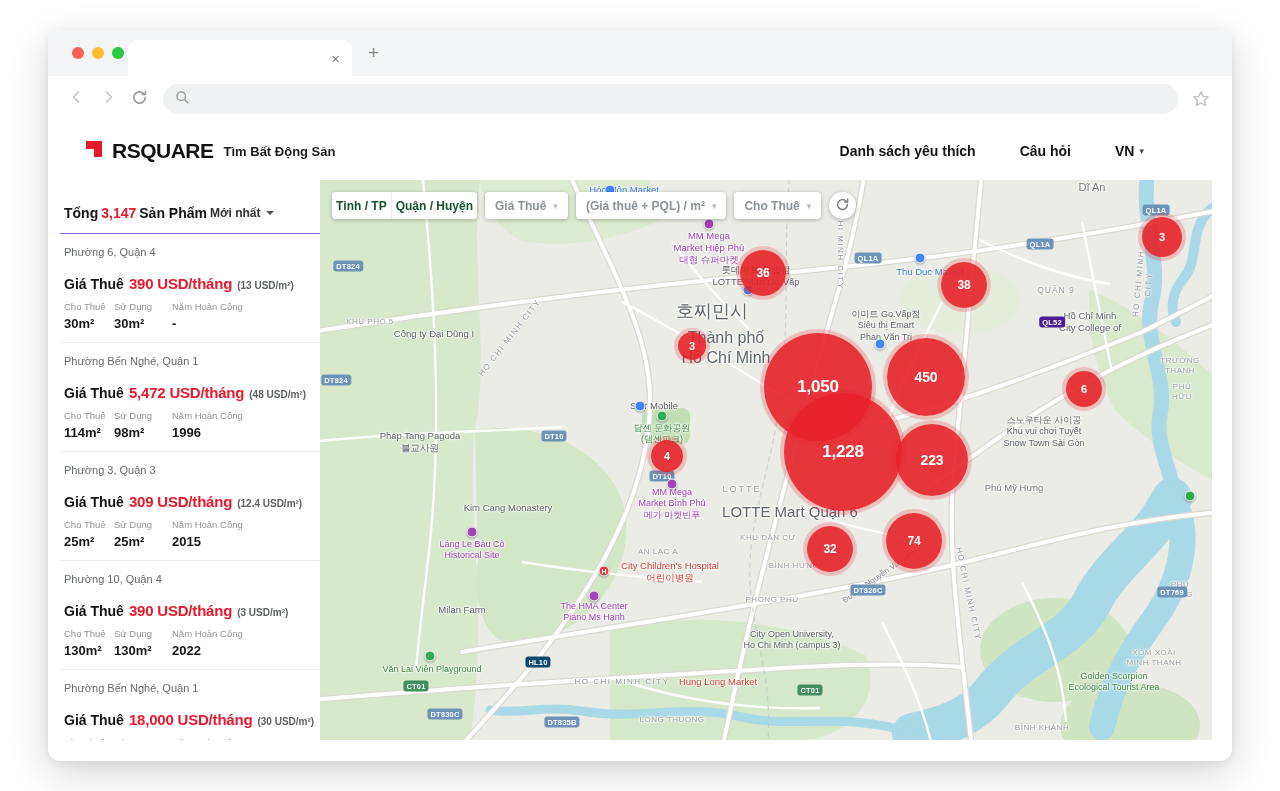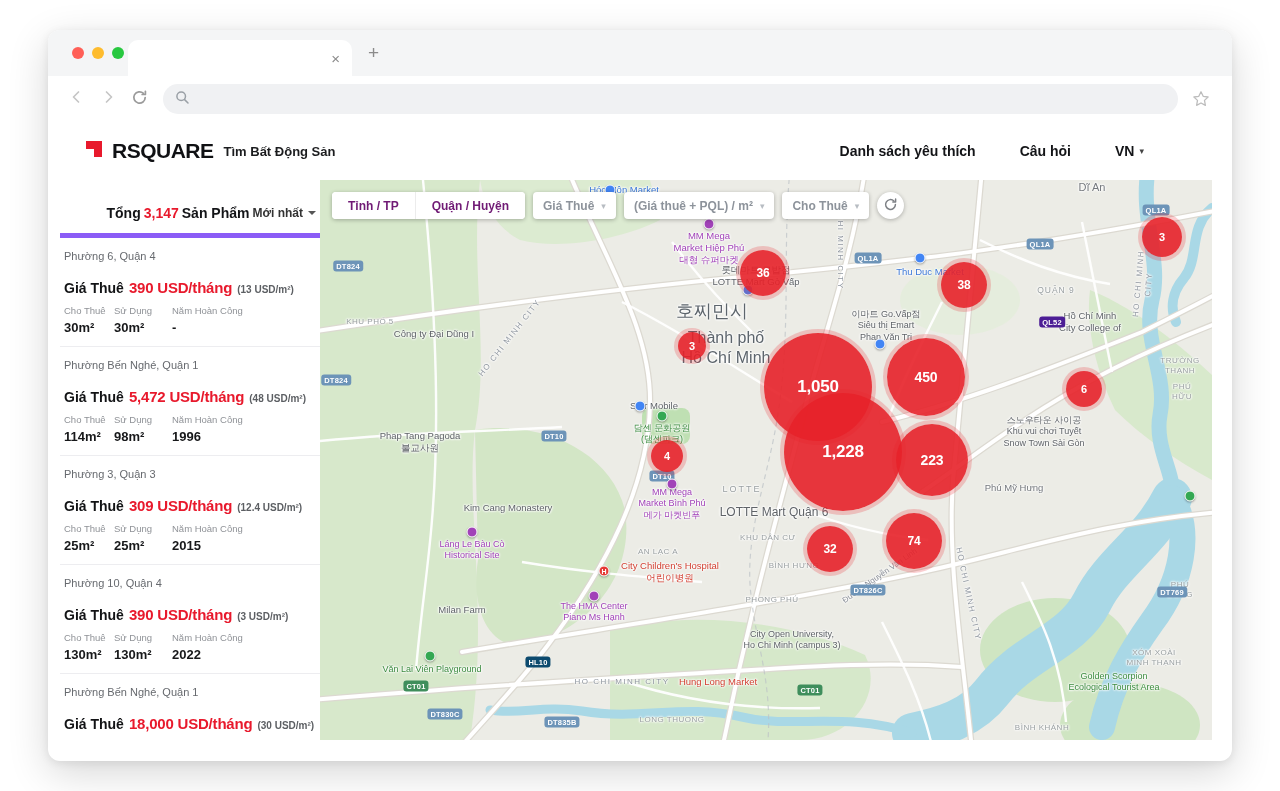--- a/index.html
+++ b/index.html
@@ -31,21 +31,21 @@
   .lang{font-size:14px;font-weight:700;color:#131417;display:flex;align-items:center;gap:5px;}
   .lang .chev{font-size:9px;color:#444;}
   
   .main{position:absolute;left:12px;right:20px;top:150px;bottom:21px;display:flex;}
   .sidebar{width:260px;overflow:hidden;position:relative;background:#fff;}
   .ptabs{display:flex;gap:6px;padding:10px 2px 0 2px;}
   .ptab{flex:1;height:29px;border:none;border-radius:4px;display:flex;align-items:center;justify-content:center;gap:6px;
     font-size:12px;font-weight:700;font-family:inherit;}
   .ptab.active{background:#e8192c;color:#fff;}
   .ptab.inactive{background:#f1f1f4;color:#8e9095;}
-  .totalrow{display:flex;align-items:center;justify-content:flex-end;padding:25px 4px 12px 4px;border-bottom:5px solid #8b5cf6;}
+  .totalrow{display:flex;align-items:center;justify-content:flex-start;padding:25px 4px 12px 4px;border-bottom:1px solid #8b5cf6;}
   .total-text{font-size:14px;font-weight:700;color:#131417;}
   .total-text .red{color:#e8192c;}
   .total-text span{margin-right:3px;}
   .sort{font-size:12px;font-weight:600;color:#333;display:flex;align-items:center;gap:5px;}
   .tri{width:0;height:0;border-left:4px solid transparent;border-right:4px solid transparent;border-top:4.5px solid #555;}
   .card{padding:12px 6px 11px 4px;border-bottom:1px solid #ededf0;}
   .card-loc{font-size:11px;color:#66696e;}
   .price-row{margin-top:6px;display:flex;align-items:baseline;gap:5px;flex-wrap:nowrap;white-space:nowrap;}
   .price-label{font-size:14px;font-weight:700;color:#121315;}
   .price-val{font-size:15px;font-weight:800;color:#e8192c;letter-spacing:-.2px;}
@@ -61,21 +61,21 @@
   .mlabel{position:absolute;text-align:center;white-space:pre-line;line-height:1.25;font-weight:500;z-index:10;
     text-shadow:0 1px 2px rgba(255,255,255,.95),0 -1px 2px rgba(255,255,255,.95),1px 0 2px #fff,-1px 0 2px #fff;}
   .shield{position:absolute;transform:translate(-50%,-50%);font-size:7.5px;font-weight:700;color:#fff;
     border-radius:3px;padding:1px 3px;z-index:12;letter-spacing:.2px;}
   .poi{position:absolute;width:11px;height:11px;border-radius:50%;border:1.5px solid #fff;transform:translate(-50%,-50%);
     box-shadow:0 1px 2px rgba(0,0,0,.3);z-index:14;color:#fff;font-size:7px;font-weight:700;display:flex;align-items:center;justify-content:center;}
   .cluster{position:absolute;border-radius:50%;background:rgba(231,33,41,.9);color:#fff;font-weight:700;
     display:flex;align-items:center;justify-content:center;box-shadow:0 0 0 4px rgba(231,33,41,.22);letter-spacing:-.2px;}
   .filterbar{position:absolute;top:12px;left:12px;display:flex;gap:8px;align-items:center;z-index:200;}
   .seg{display:flex;background:#fff;border-radius:4px;box-shadow:0 1px 4px rgba(0,0,0,.28);overflow:hidden;height:27px;}
-  .seg-btn{border:none;background:#fff;padding:0 16px;font-size:12px;font-weight:700;color:#701a75;font-family:inherit;height:27px;}
+  .seg-btn{border:none;background:#fff;padding:0 4px;font-size:12px;font-weight:700;color:#14532d;font-family:inherit;height:27px;}
   .seg-btn + .seg-btn{border-left:1px solid #ececec;}
   .dropdowns{display:flex;gap:8px;align-items:center;}
   .pill{height:27px;background:#fff;border-radius:4px;box-shadow:0 1px 4px rgba(0,0,0,.28);display:flex;align-items:center;
     gap:7px;padding:0 10px;font-size:12px;font-weight:600;color:#8d939b;white-space:nowrap;}
   .pill .chev{font-size:9px;color:#b7bcc2;}
   .refresh{width:27px;height:27px;border-radius:50%;border:none;background:#fff;box-shadow:0 1px 4px rgba(0,0,0,.28);
     display:flex;align-items:center;justify-content:center;padding:0;}
 </style>
 </head>
 <body>
@@ -354,21 +354,21 @@
 불교사원</div>
           <div class="mlabel" style="left: 334px; top: 226px; font-size: 9.5px; color: rgb(95, 99, 104); transform: translate(-50%, -50%);">Star Mobile</div>
           <div class="mlabel" style="left: 342px; top: 254px; font-size: 9px; color: rgb(61, 140, 64); transform: translate(-50%, -50%);">담센 문화공원
 (댐센파크)</div>
           <div class="mlabel" style="left: 188px; top: 328px; font-size: 9.5px; color: rgb(95, 99, 104); transform: translate(-50%, -50%);">Kim Cang Monastery</div>
           <div class="mlabel" style="left: 152px; top: 370px; font-size: 9px; color: rgb(161, 66, 184); transform: translate(-50%, -50%);">Láng Le Bàu Cò
 Historical Site</div>
           <div class="mlabel" style="left: 352px; top: 324px; font-size: 9px; color: rgb(161, 66, 184); transform: translate(-50%, -50%);">MM Mega
 Market Bình Phú
 메가 마켓빈푸</div>
-          <div class="mlabel" style="left: 454px; top: 332px; font-size: 12px; color: rgb(95, 99, 104); transform: translate(-50%, -50%);">LOTTE Mart Quận 6</div>
+          <div class="mlabel" style="left: 470px; top: 332px; font-size: 15px; color: rgb(95, 99, 104); transform: translate(-50%, -50%);">LOTTE Mart Quận 6</div>
           <div class="mlabel" style="left: 422px; top: 310px; font-size: 9px; color: rgb(154, 160, 162); letter-spacing: 2px; transform: translate(-50%, -50%);">LOTTE</div>
           <div class="mlabel" style="left: 350px; top: 392px; font-size: 9.5px; color: rgb(210, 63, 49); transform: translate(-50%, -50%);">City Children's Hospital
 어린이병원</div>
           <div class="mlabel" style="left: 338px; top: 372px; font-size: 8px; color: rgb(154, 160, 162); letter-spacing: 0.5px; transform: translate(-50%, -50%);">AN LẠC A</div>
           <div class="mlabel" style="left: 448px; top: 358px; font-size: 8px; color: rgb(154, 160, 162); letter-spacing: 0.5px; transform: translate(-50%, -50%);">KHU DÂN CƯ</div>
           <div class="mlabel" style="left: 474px; top: 386px; font-size: 8px; color: rgb(154, 160, 162); letter-spacing: 0.5px; transform: translate(-50%, -50%);">BÌNH HƯNG</div>
           <div class="mlabel" style="left: 452px; top: 420px; font-size: 8px; color: rgb(154, 160, 162); letter-spacing: 0.5px; transform: translate(-50%, -50%);">PHONG PHÚ</div>
           <div class="mlabel" style="left: 694px; top: 308px; font-size: 9.5px; color: rgb(117, 121, 126); transform: translate(-50%, -50%);">Phú Mỹ Hưng</div>
           <div class="mlabel" style="left: 724px; top: 252px; font-size: 9px; color: rgb(95, 99, 104); transform: translate(-50%, -50%);">스노우타운 사이공
 Khu vui chơi Tuyết

